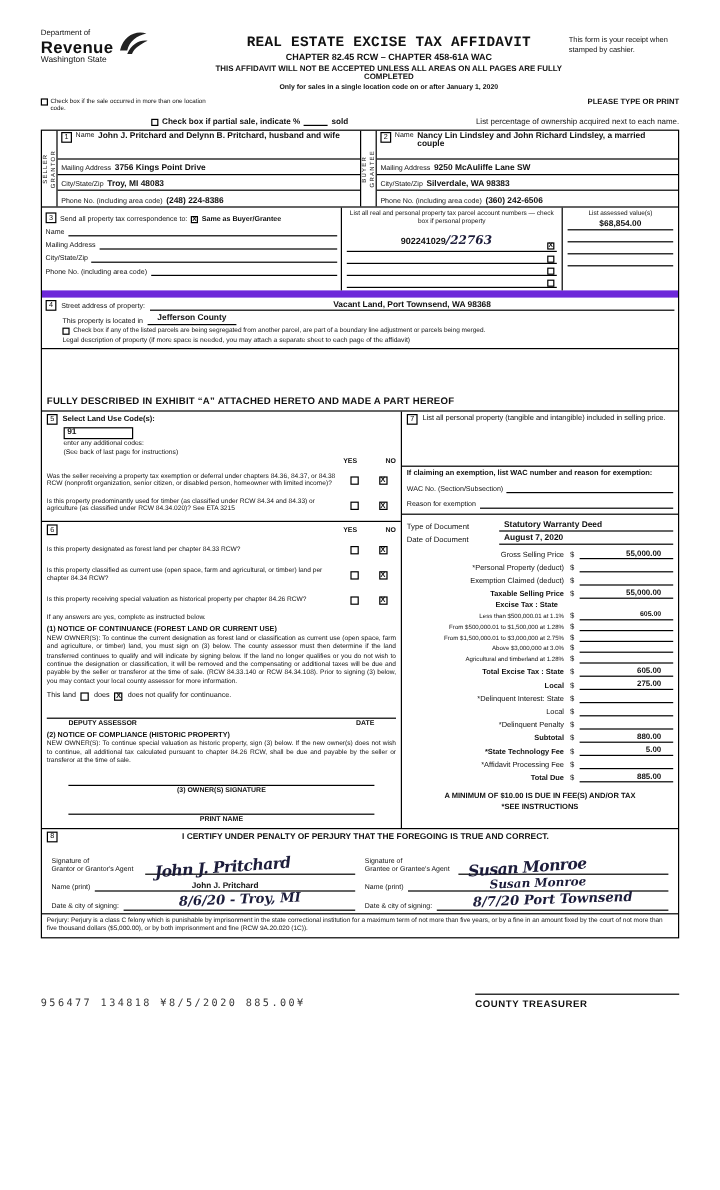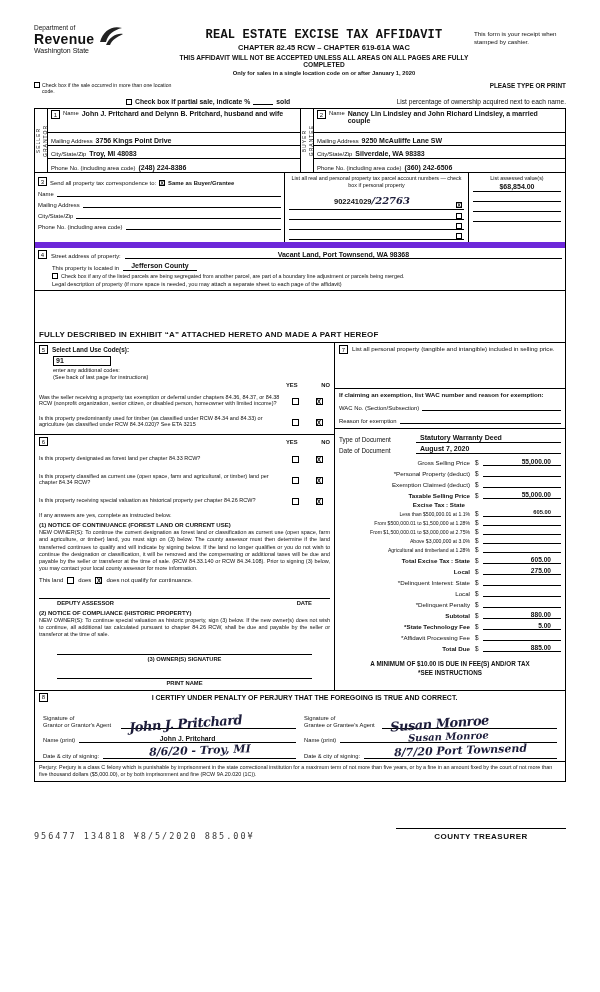--- a/index.html
+++ b/index.html
@@ -135,42 +135,42 @@
   .inforow .ival .hand { font-size:10px; transform:rotate(-2deg); }
   .daterow { display:flex; gap:4px; align-items:flex-end; height:16px; }
   .daterow .dval { flex:1; border-bottom:1px solid #000; text-align:center; position:relative; }
   .daterow .hand { font-size:11px; transform:rotate(-2deg); white-space:nowrap; }
 
   .perjury { border-top:1px solid #000; font-size:5.4px; line-height:1.3; padding:2px 4px 3px; }
 
   
   .foot { display:flex; align-items:flex-end; margin-top:46px; }
   .stamp { font-family:"DejaVu Sans Mono",monospace; font-size:8.5px; letter-spacing:2px; color:#3a3a3a; }
-  .treasurer { margin-left:auto; width:170px; border-top:1px solid #000; text-align:center; font-weight:bold; font-size:8px; letter-spacing:.5px; padding-top:3px; }
+  .treasurer { margin-left:auto; width:170px; border-top:1px solid #000; font-weight:bold; font-size:8px; letter-spacing:.5px; padding-top:3px; }
 </style>
 </head>
 <body>
 
 <div class="page">
 
   <div class="hdr">
     <div class="logo">
       <div class="logo-txt">
         <div class="l1">Department of</div>
         <div class="l2">Revenue</div>
         <div class="l3">Washington State</div>
       </div>
       <svg width="26" height="24" viewBox="0 0 26 24">
         <path d="M2 18 C5 6 15 1 24 4 C16 6 10 10 8 18 Z" fill="#222"></path>
         <path d="M8 21 C12 12 19 9 25 10 C19 13 14 16 12 21 Z" fill="#222"></path>
       </svg>
     </div>
     <div class="titleblk">
       <div class="t1">REAL ESTATE EXCISE TAX AFFIDAVIT</div>
-      <div class="t2">CHAPTER 82.45 RCW  –  CHAPTER 619-61A WAC</div>
+      <div class="t2">CHAPTER 82.45 RCW  –  CHAPTER 458-61A WAC</div>
       <div class="t3">THIS AFFIDAVIT WILL NOT BE ACCEPTED UNLESS ALL AREAS ON ALL PAGES ARE FULLY COMPLETED</div>
       <div class="t4">Only for sales in a single location code on or after January 1, 2020</div>
     </div>
     <div class="receipt">This form is your receipt when stamped by cashier.</div>
   </div>
 
   <div class="prerow1">
     <div class="multiloc">
       <span class="cb sm"></span>
       <span>Check box if the sale occurred in more than one location code.</span>

